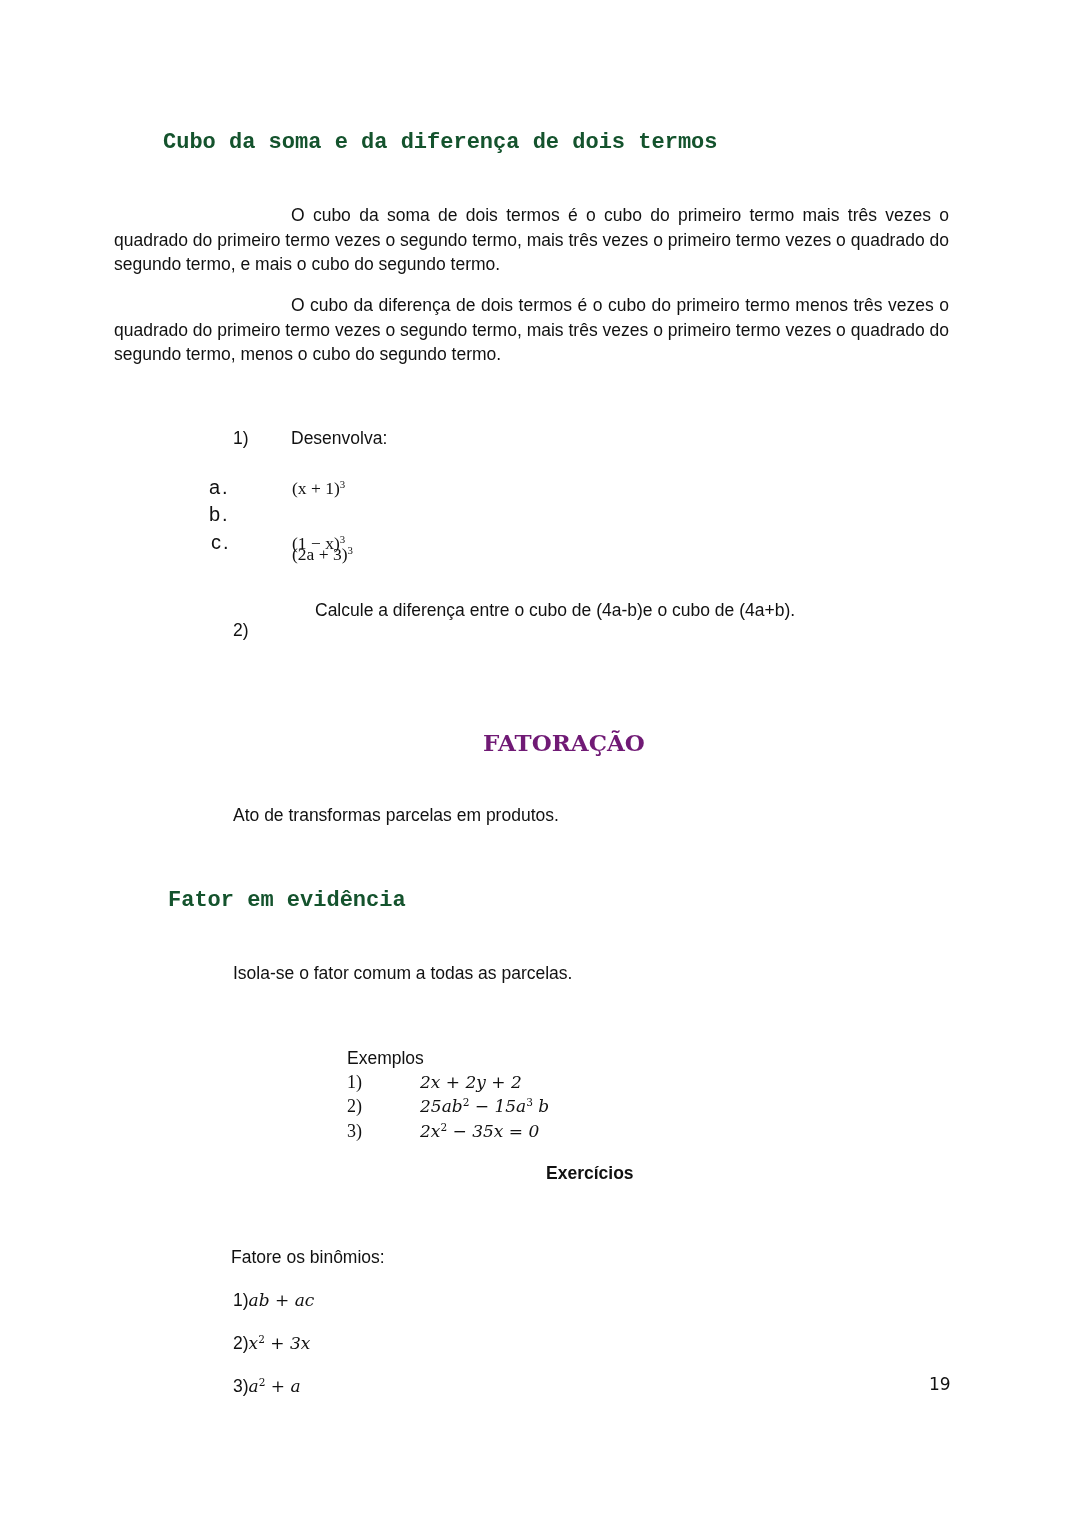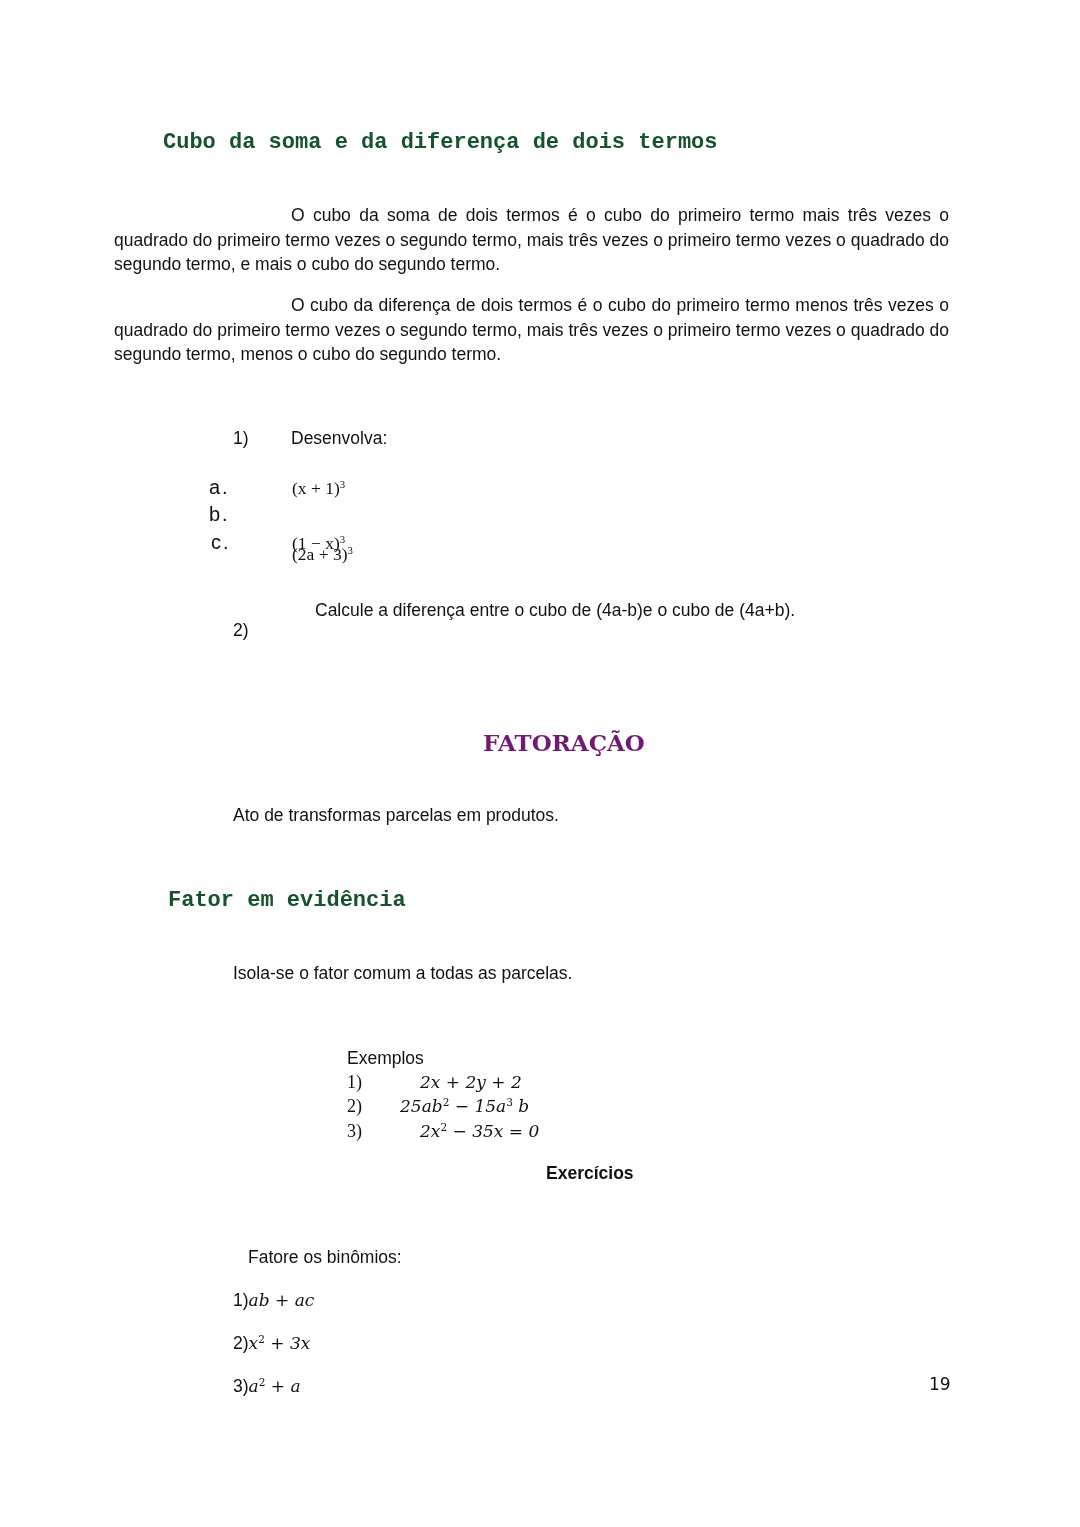--- a/index.html
+++ b/index.html
@@ -56,32 +56,32 @@
 
 <div class="abs h-blue" style="left:168px; top:888px; font-size:22px;">Fator em evidência</div>
 <div class="abs sans" style="left:233px; top:963px;">Isola-se o fator comum a todas as parcelas.</div>
 
 <div class="abs sans" style="left:347px; top:1048px;">Exemplos</div>
 
 <div class="abs serif" style="left:347px; top:1072px;">1)</div>
 <div class="abs math" style="left:420px; top:1072px;">2x + 2y + 2</div>
 
 <div class="abs serif" style="left:347px; top:1096px;">2)</div>
-<div class="abs math" style="left:400px; top:1096px;">
+<div class="abs math" style="left:420px; top:1096px;">
   <span>25ab</span><sup>2</sup><span> − 15a</span><sup>3</sup><span> b</span>
 </div>
 
 <div class="abs serif" style="left:347px; top:1121px;">3)</div>
 <div class="abs math" style="left:420px; top:1121px;">
   <span>2x</span><sup>2</sup><span> − 35x = 0</span>
 </div>
 
 <div class="abs sans" style="left:546px; top:1163px; font-weight:bold;">Exercícios</div>
 
-<div class="abs sans" style="left:248px; top:1247px;">Fatore os binômios:</div>
+<div class="abs sans" style="left:231px; top:1247px;">Fatore os binômios:</div>
 
 <div class="abs" style="left:233px; top:1290px;">
   <span class="sans">1)</span><span class="math">ab + ac</span>
 </div>
 
 <div class="abs" style="left:233px; top:1333px;">
   <span class="sans">2)</span><span class="math"><span>x</span><sup>2</sup><span> + 3x</span></span>
 </div>
 
 <div class="abs" style="left:233px; top:1376px;">

